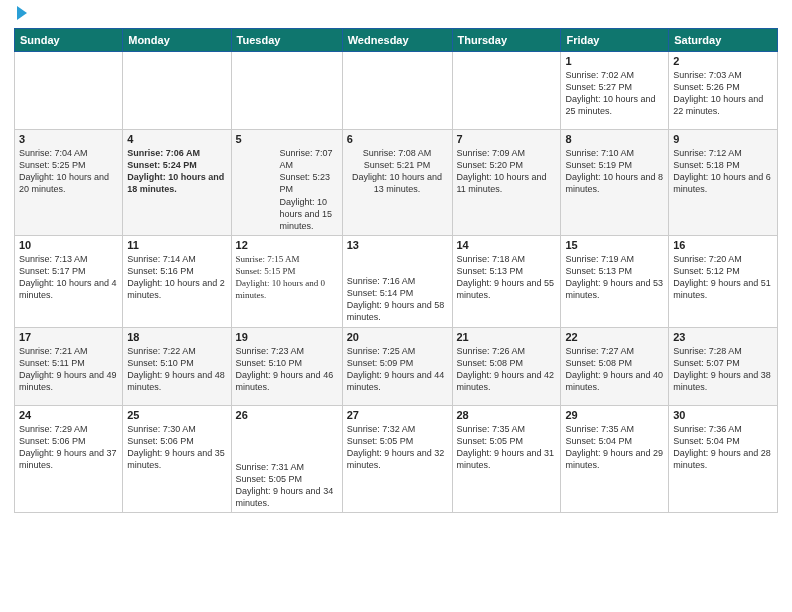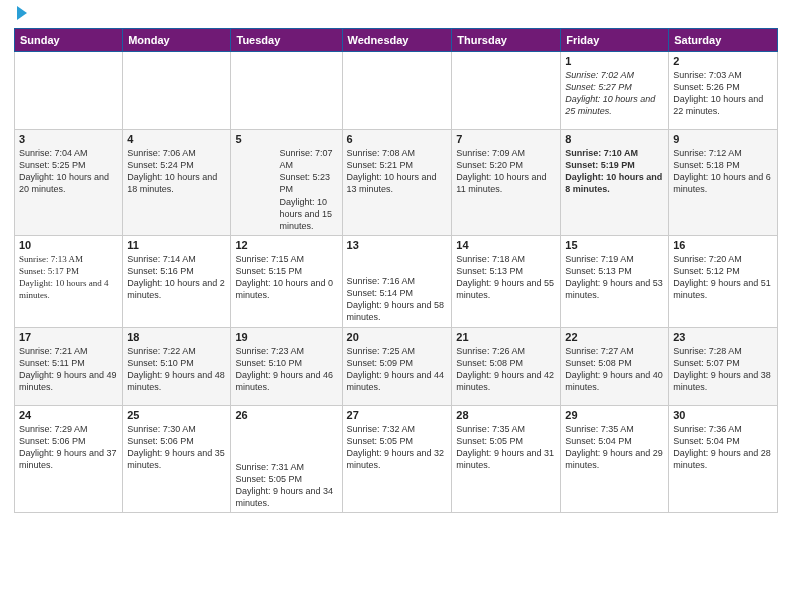--- a/index.html
+++ b/index.html
@@ -61,21 +61,21 @@
     .location {
       font-size: 15px;
       color: #555;
     }
     .calendar {
       width: 100%;
       border-collapse: collapse;
       font-size: 10px;
     }
     .calendar th {
-      background-color: #701a75;
+      background-color: #0f766e;
       color: #fff;
       text-align: left;
       padding: 5px 5px;
       font-size: 11px;
       font-weight: bold;
       border: 1px solid #1a5da0;
     }
     .calendar td {
       vertical-align: top;
       border: 1px solid #ccc;
@@ -140,91 +140,91 @@
     </thead>
     <tbody id="calendar-body">
     <tr>
           <td class="empty-cell"></td>
           <td class="empty-cell"></td>
           <td class="empty-cell"></td>
           <td class="empty-cell"></td>
           <td class="empty-cell"></td>
           <td>
             <span class="day-number">1</span>
-            <div class="day-info" style="white-space: pre-line; font-style: italic;">Sunrise: 7:02 AM
+            <div class="day-info" style="white-space: pre-line;">Sunrise: 7:02 AM
 Sunset: 5:27 PM
 Daylight: 10 hours and 25 minutes.</div>
           </td>
           <td>
             <span class="day-number">2</span>
             <div class="day-info" style="white-space: pre-line;">Sunrise: 7:03 AM
 Sunset: 5:26 PM
 Daylight: 10 hours and 22 minutes.</div>
           </td>
         </tr>
         <tr>
           <td>
             <span class="day-number">3</span>
             <div class="day-info" style="white-space: pre-line;">Sunrise: 7:04 AM
 Sunset: 5:25 PM
 Daylight: 10 hours and 20 minutes.</div>
           </td>
           <td>
             <span class="day-number">4</span>
-            <div class="day-info" style="white-space: pre-line;">Sunrise: 7:06 AM
+            <div class="day-info" style="white-space: pre-line; font-weight: bold;">Sunrise: 7:06 AM
 Sunset: 5:24 PM
 Daylight: 10 hours and 18 minutes.</div>
           </td>
           <td>
             <span class="day-number">5</span>
             <div class="day-info" style="white-space: pre-line; margin-left: 44px;">Sunrise: 7:07 AM
 Sunset: 5:23 PM
 Daylight: 10 hours and 15 minutes.</div>
           </td>
           <td>
             <span class="day-number">6</span>
-            <div class="day-info" style="white-space: pre-line;">Sunrise: 7:08 AM
+            <div class="day-info" style="white-space: pre-line; text-align: center;">Sunrise: 7:08 AM
 Sunset: 5:21 PM
 Daylight: 10 hours and 13 minutes.</div>
           </td>
           <td>
             <span class="day-number">7</span>
             <div class="day-info" style="white-space: pre-line;">Sunrise: 7:09 AM
 Sunset: 5:20 PM
 Daylight: 10 hours and 11 minutes.</div>
           </td>
           <td>
             <span class="day-number">8</span>
-            <div class="day-info" style="white-space: pre-line; font-weight: bold;">Sunrise: 7:10 AM
+            <div class="day-info" style="white-space: pre-line;">Sunrise: 7:10 AM
 Sunset: 5:19 PM
 Daylight: 10 hours and 8 minutes.</div>
           </td>
           <td>
             <span class="day-number">9</span>
             <div class="day-info" style="white-space: pre-line;">Sunrise: 7:12 AM
 Sunset: 5:18 PM
 Daylight: 10 hours and 6 minutes.</div>
           </td>
         </tr>
         <tr>
           <td>
             <span class="day-number">10</span>
-            <div class="day-info" style="white-space: pre-line; font-family: Liberation Serif, serif;">Sunrise: 7:13 AM
+            <div class="day-info" style="white-space: pre-line;">Sunrise: 7:13 AM
 Sunset: 5:17 PM
 Daylight: 10 hours and 4 minutes.</div>
           </td>
           <td>
             <span class="day-number">11</span>
             <div class="day-info" style="white-space: pre-line;">Sunrise: 7:14 AM
 Sunset: 5:16 PM
 Daylight: 10 hours and 2 minutes.</div>
           </td>
           <td>
             <span class="day-number">12</span>
-            <div class="day-info" style="white-space: pre-line;">Sunrise: 7:15 AM
+            <div class="day-info" style="white-space: pre-line; font-family: Liberation Serif, serif;">Sunrise: 7:15 AM
 Sunset: 5:15 PM
 Daylight: 10 hours and 0 minutes.</div>
           </td>
           <td>
             <span class="day-number">13</span>
             <div class="day-info" style="white-space: pre-line; margin-top: 24px;">Sunrise: 7:16 AM
 Sunset: 5:14 PM
 Daylight: 9 hours and 58 minutes.</div>
           </td>
           <td>

